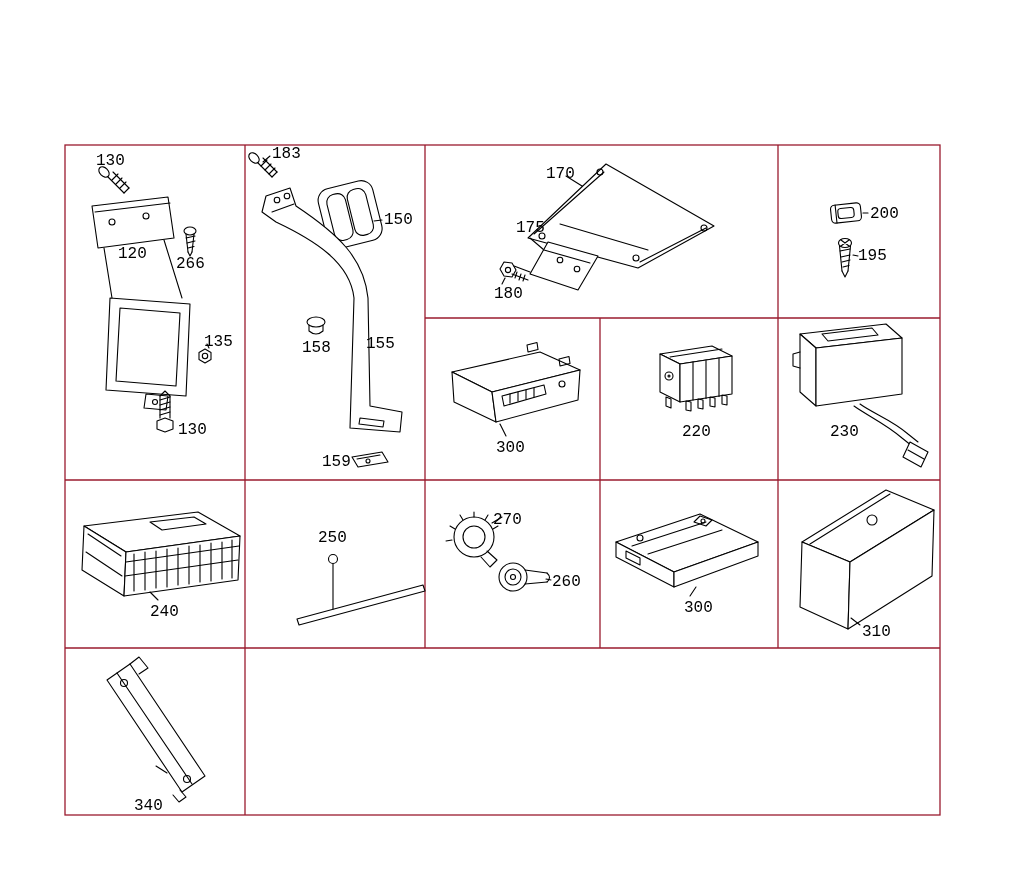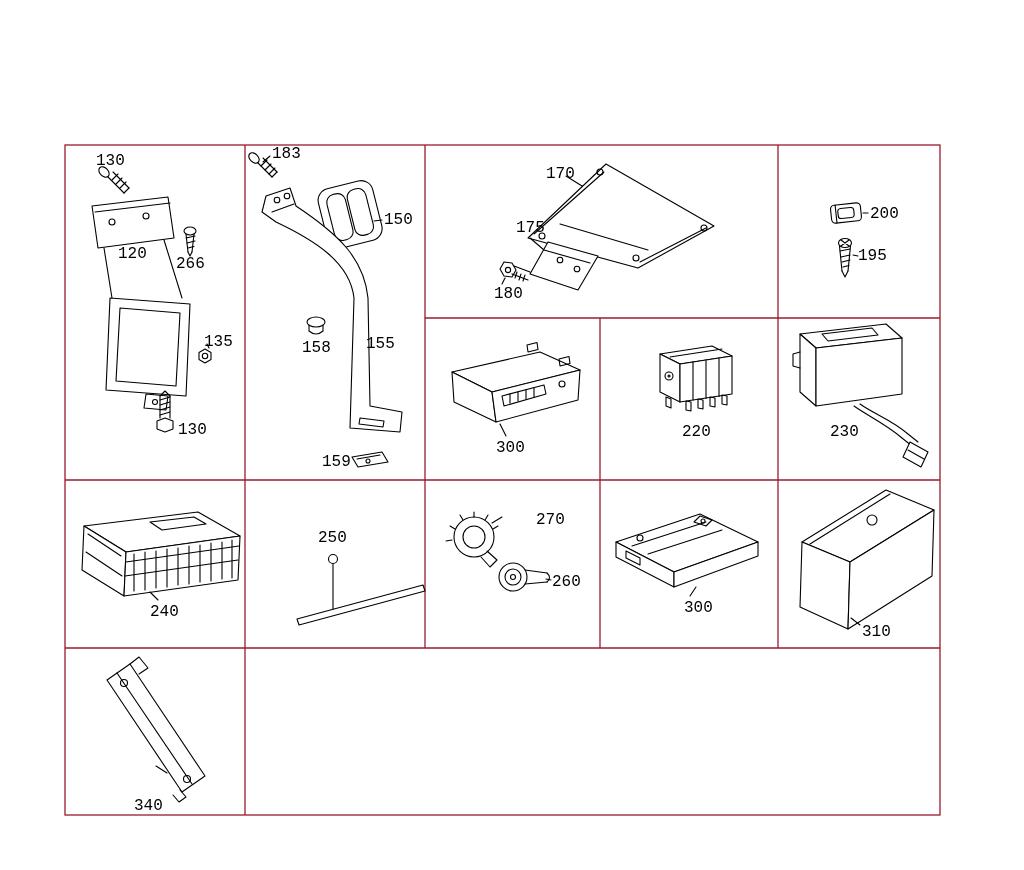--- a/index.html
+++ b/index.html
@@ -289,21 +289,21 @@
 
     <span class="callout" style="left:870px;top:206px">200</span>
     <span class="callout" style="left:858px;top:248px">195</span>
 
     <span class="callout" style="left:496px;top:440px">300</span>
     <span class="callout" style="left:682px;top:424px">220</span>
     <span class="callout" style="left:830px;top:424px">230</span>
 
     <span class="callout" style="left:150px;top:604px">240</span>
     <span class="callout" style="left:318px;top:530px">250</span>
-    <span class="callout" style="left:536px;top:512px">270</span>
+    <span class="callout" style="left:493px;top:512px">270</span>
     <span class="callout" style="left:552px;top:574px">260</span>
     <span class="callout" style="left:684px;top:600px">300</span>
     <span class="callout" style="left:862px;top:624px">310</span>
 
     <span class="callout" style="left:134px;top:798px">340</span>
   </div>
 
 </div>
 
 </body></html>

